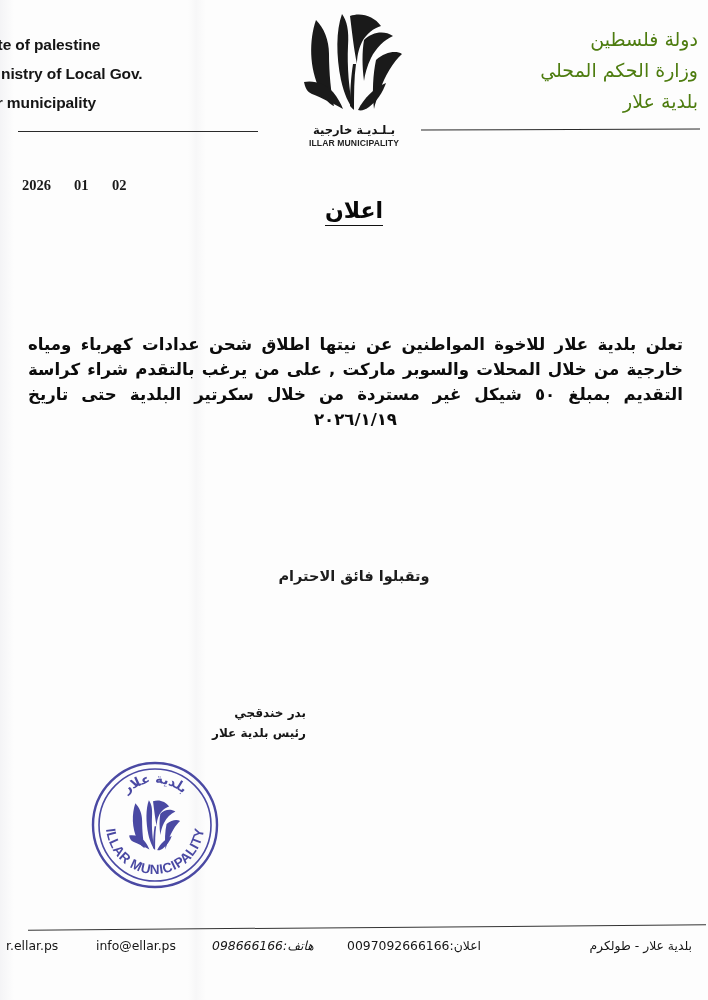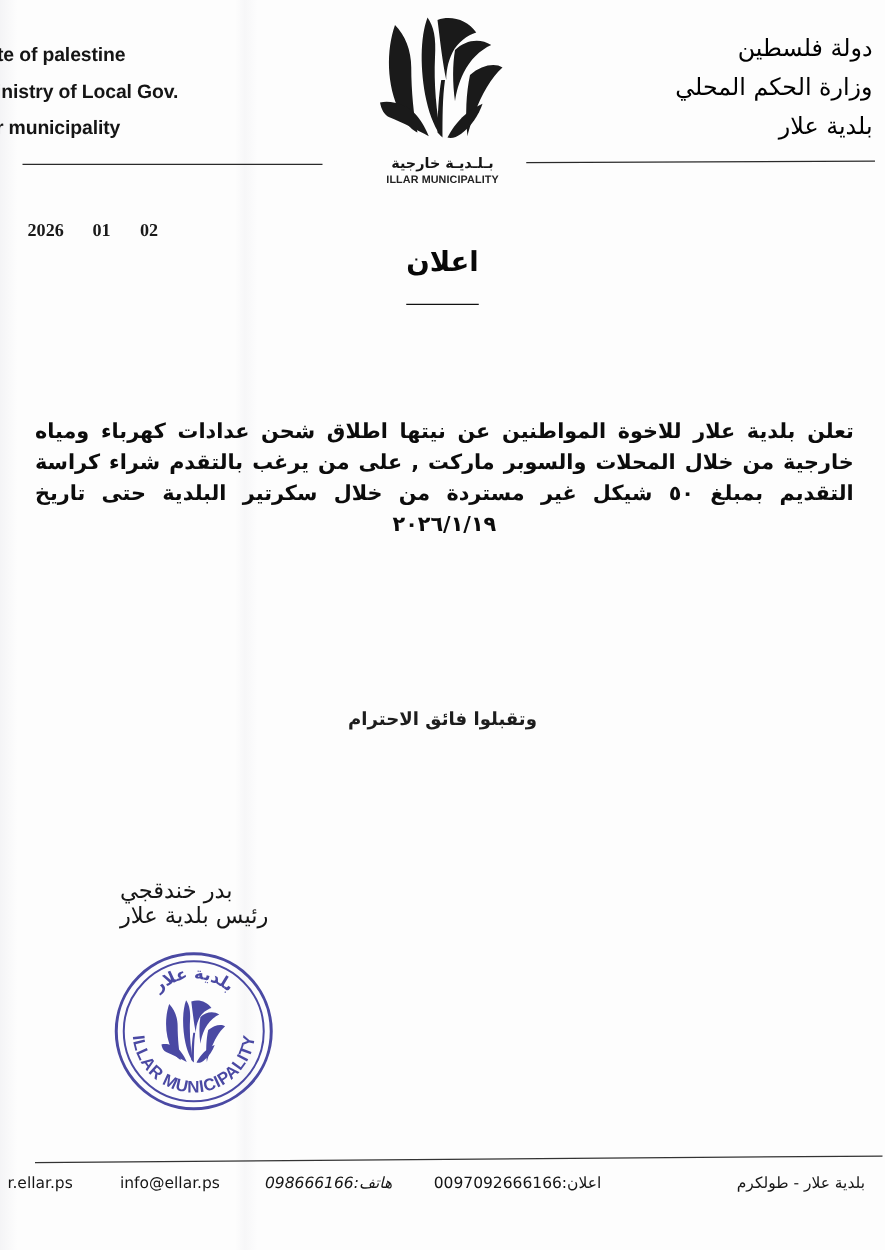--- a/index.html
+++ b/index.html
@@ -53,21 +53,21 @@
   .hdr-ar {
     position: absolute;
     right: 10px;
     top: 24px;
     width: 290px;
     text-align: right;
     direction: rtl;
     font-family: "DejaVu Sans", sans-serif;
     font-size: 19px;
     line-height: 31px;
-    color: #000000;
+    color: #4d7c0f;
   }
   .hdr-ar div { white-space: nowrap; }
 
   .logo {
     position: absolute;
     left: 50%;
     transform: translateX(-50%);
     top: 6px;
     width: 150px;
     text-align: center;
@@ -130,21 +130,21 @@
     right: 0;
     text-align: center;
     direction: rtl;
     font-family: "DejaVu Sans", sans-serif;
     font-size: 22px;
     font-weight: bold;
     color: #080808;
   }
   .doc-title span {
     border-bottom: 1.8px solid #111111;
-    padding-bottom: 20px;
+    padding-bottom: 2px;
   }
 
   
   .body-text {
     position: absolute;
     top: 332px;
     left: 28px;
     width: 655px;
     direction: rtl;
     text-align: justify;
@@ -174,25 +174,25 @@
     font-weight: bold;
     color: #1d1d1d;
   }
 
   
   .signature {
     position: absolute;
     top: 703px;
     left: 96px;
     width: 210px;
-    text-align: left;
-    direction: rtl;
-    font-family: "DejaVu Sans", sans-serif;
-    font-size: 18px;
-    font-weight: normal;
+    text-align: right;
+    direction: rtl;
+    font-family: "DejaVu Sans", sans-serif;
+    font-size: 12px;
+    font-weight: bold;
     line-height: 20px;
     color: #161616;
   }
 
   
   .stamp {
     position: absolute;
     left: 88px;
     top: 758px;
     width: 134px;

